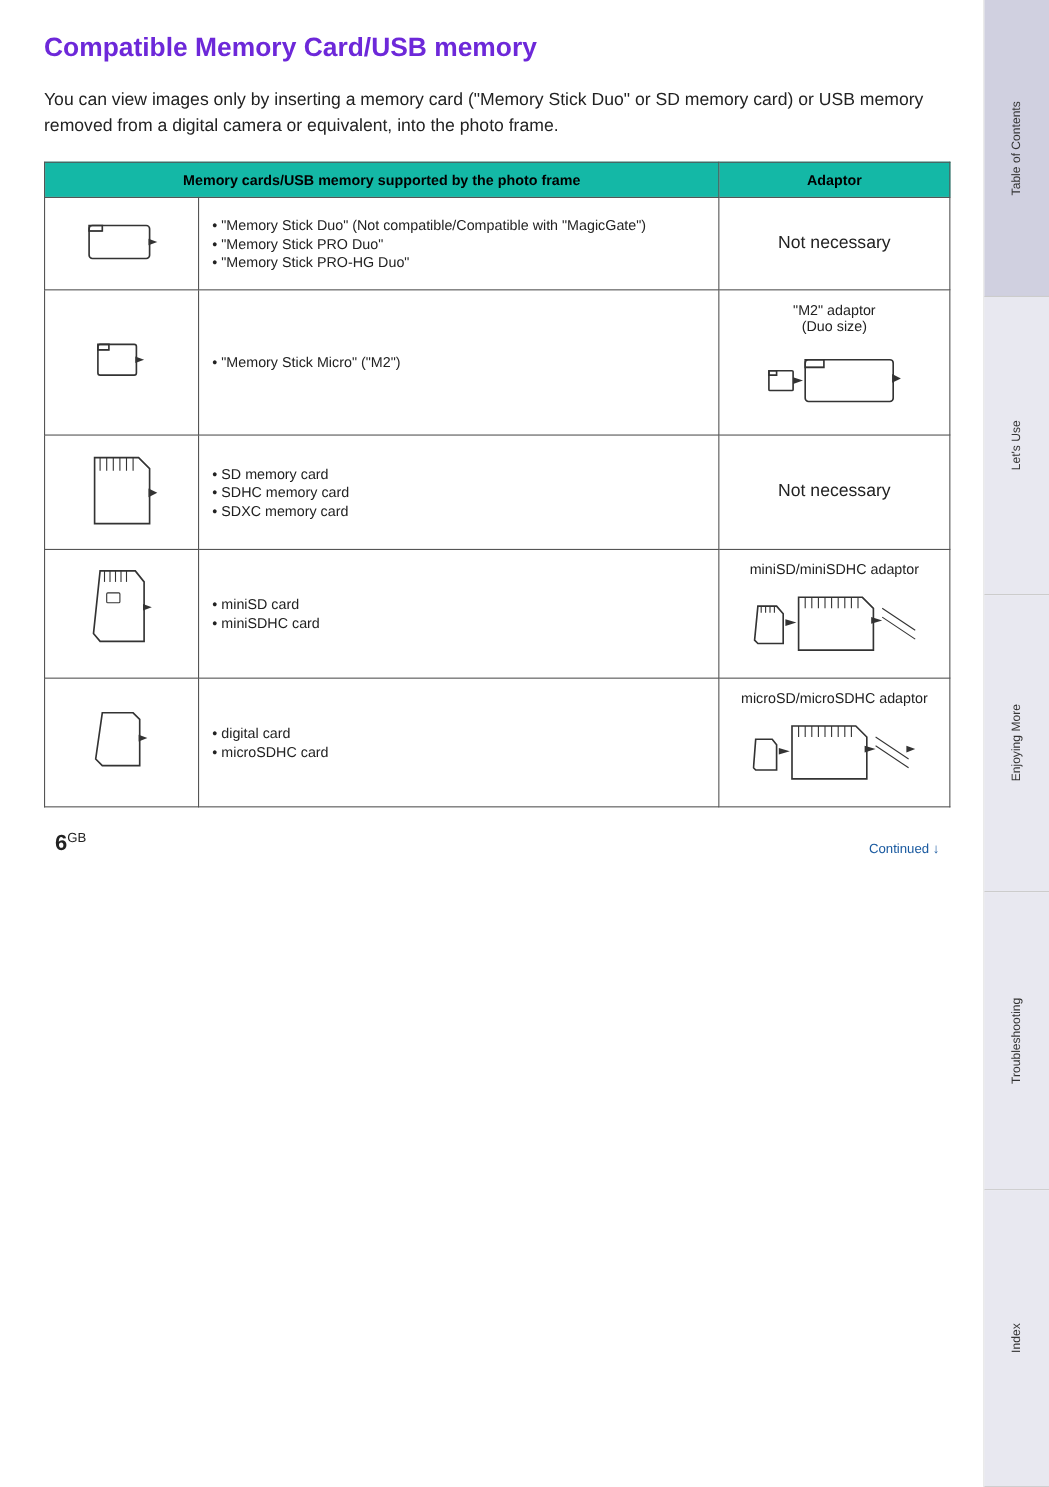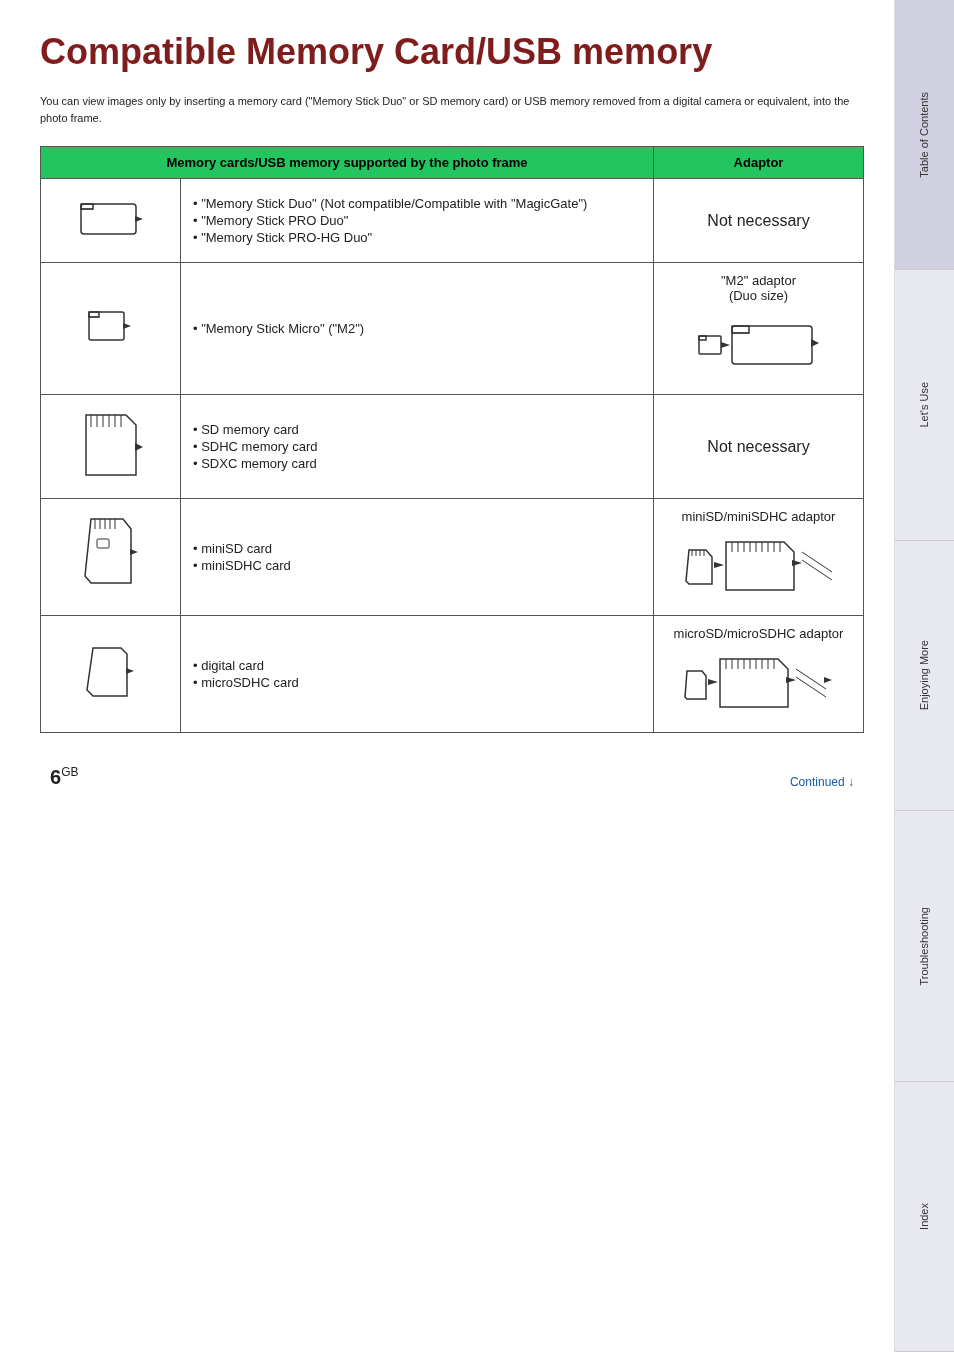--- a/index.html
+++ b/index.html
@@ -50,44 +50,44 @@
     .sidebar-tab-label {
       writing-mode: vertical-rl;
       transform: rotate(180deg);
       font-size: 11px;
       color: #333;
       text-align: center;
       line-height: 1.3;
     }
 
     .page-title {
-      color: #7f1d1d;
-      font-size: 36px;
+      color: #6d28d9;
+      font-size: 24px;
       font-weight: bold;
       margin-bottom: 20px;
       line-height: 1.2;
     }
 
     .intro-text {
-      font-size: 11px;
+      font-size: 16px;
       color: #222;
       margin-bottom: 20px;
       line-height: 1.5;
     }
 
     
     .compat-table {
       width: 100%;
       border-collapse: collapse;
       border: 1px solid #555;
       font-size: 13px;
     }
 
     .compat-table th {
-      background: #22c55e;
+      background: #14b8a6;
       border: 1px solid #555;
       padding: 8px 12px;
       text-align: center;
       font-weight: bold;
       font-size: 13px;
     }
 
     .compat-table td {
       border: 1px solid #555;
       padding: 10px 12px;
@@ -148,21 +148,20 @@
       justify-content: space-between;
       align-items: flex-end;
       margin-top: 20px;
       padding: 0 10px;
     }
 
     .page-number {
       font-size: 20px;
       font-weight: bold;
       color: #222;
-      margin-top: 12px;
     }
 
     .page-number sup {
       font-size: 12px;
       font-weight: normal;
     }
 
     .continued-link {
       color: #1a5aa0;
       font-size: 12px;

